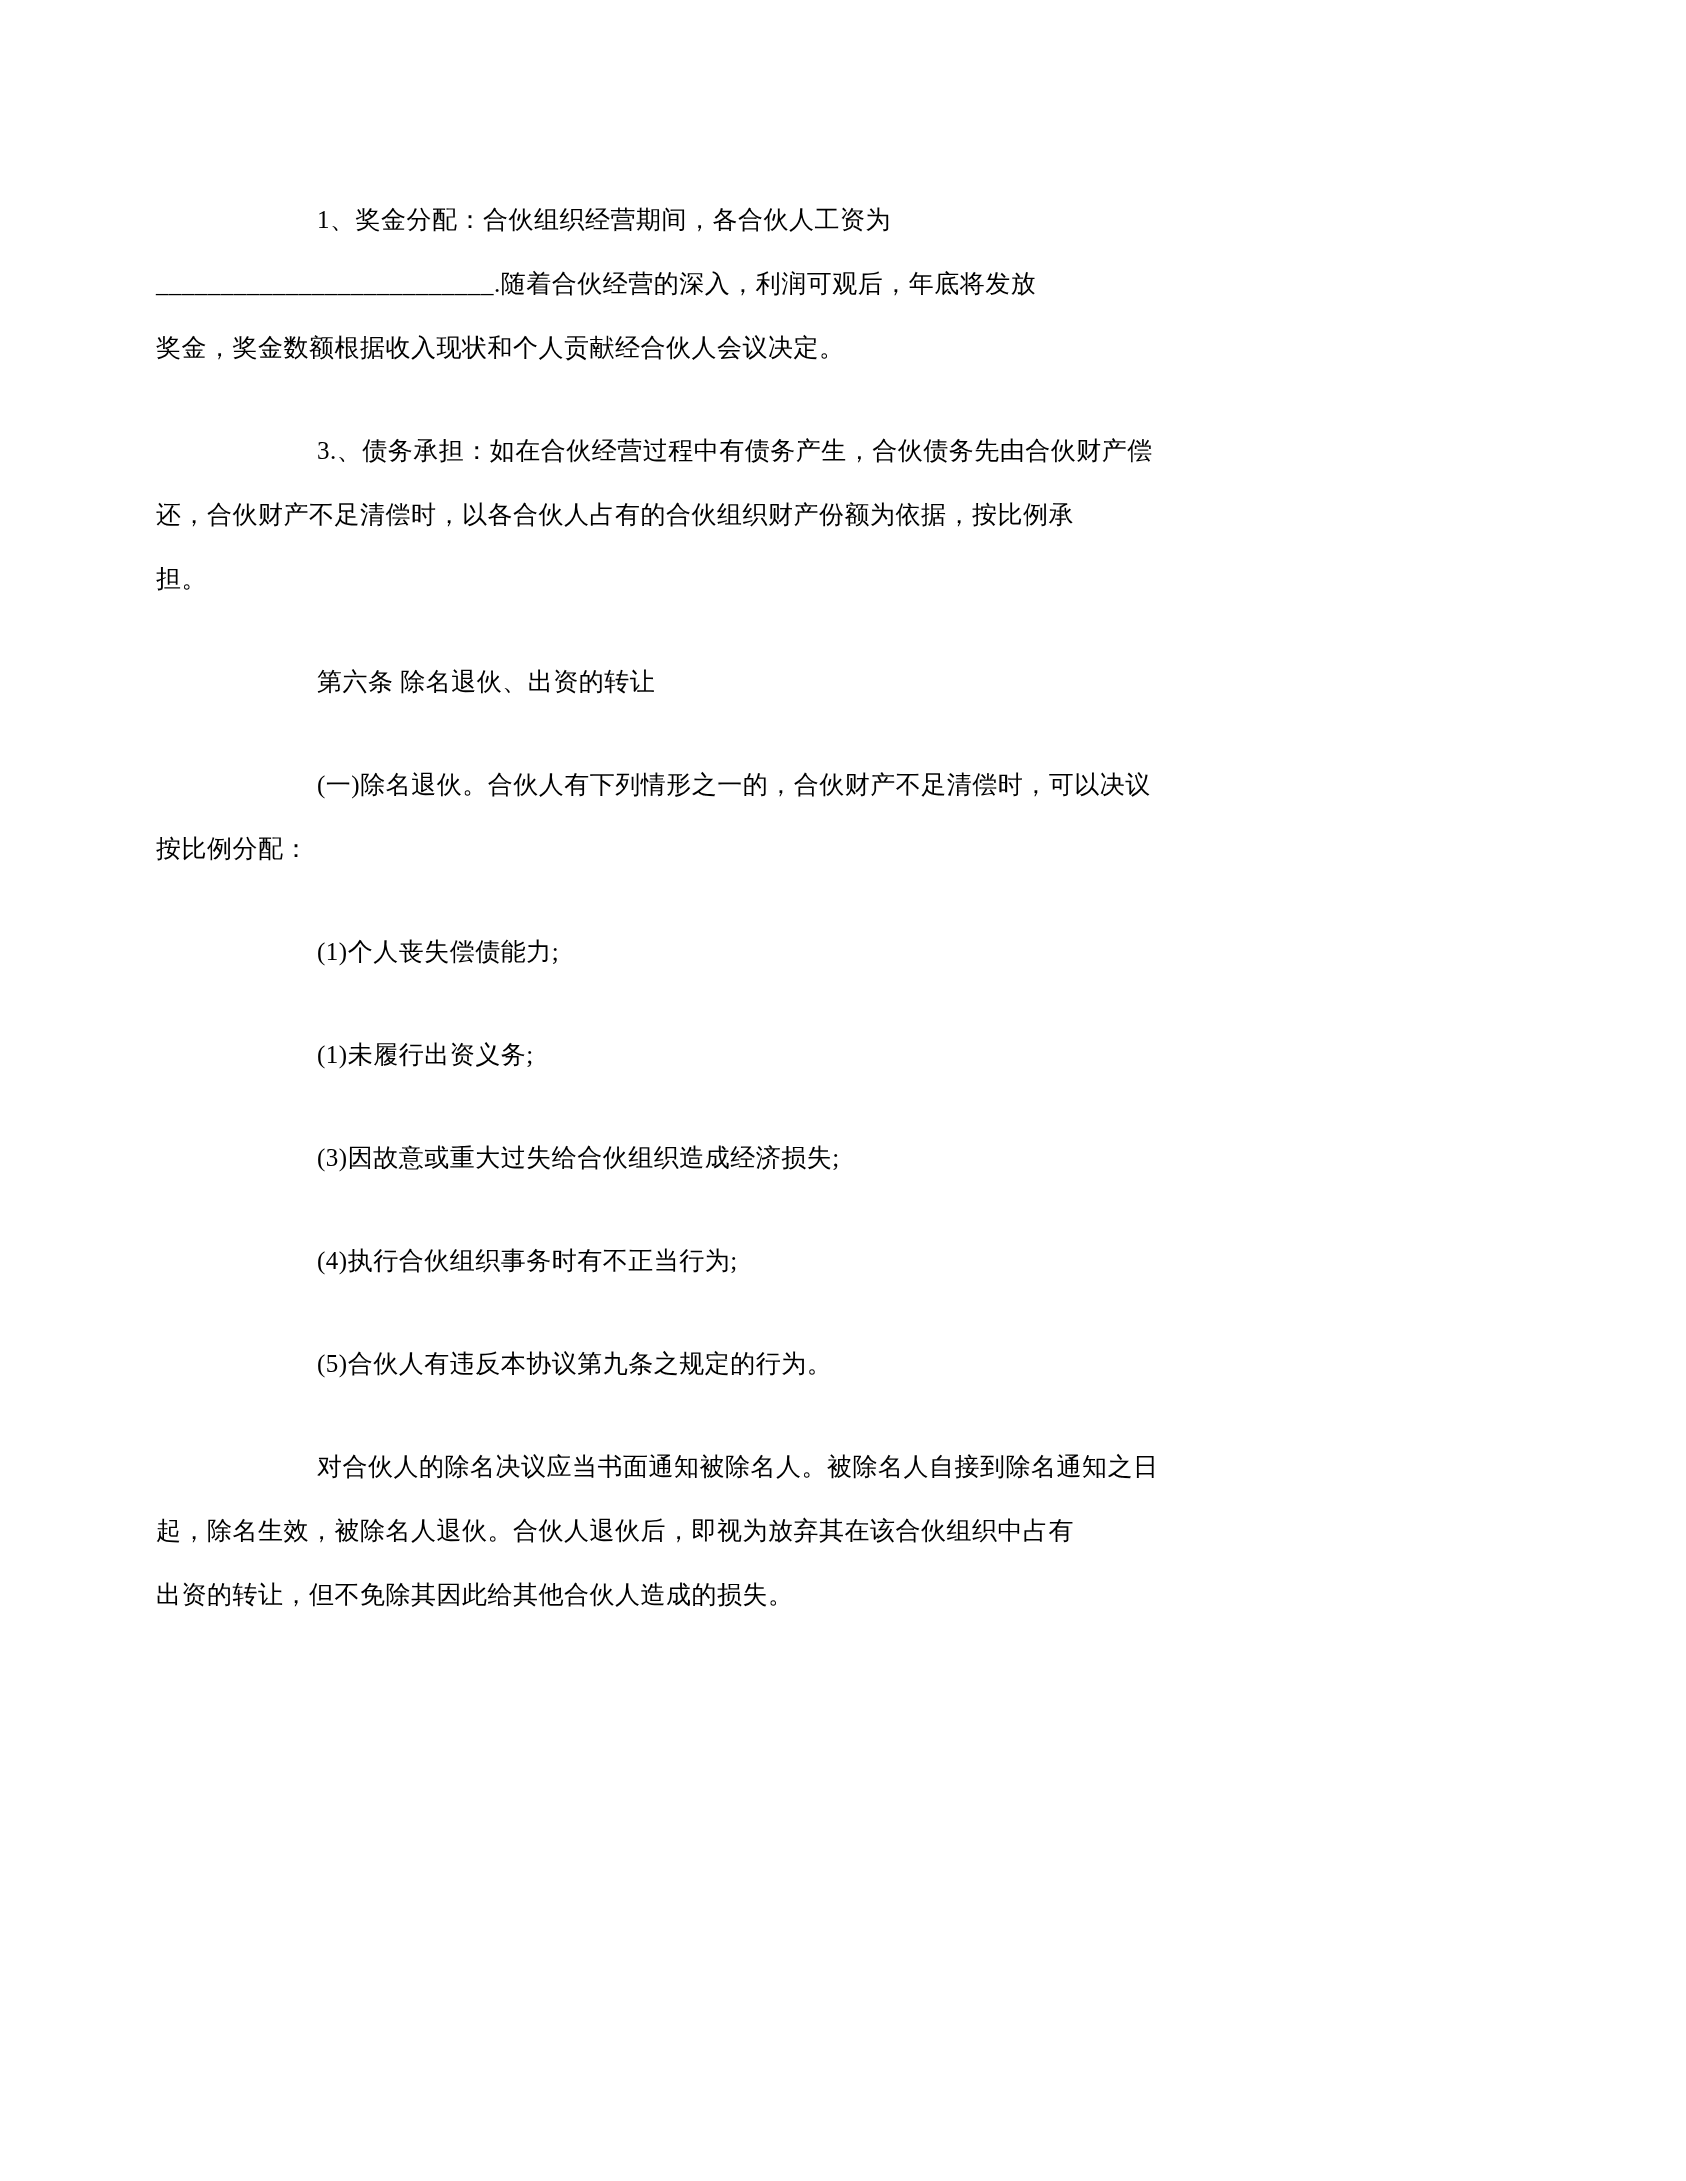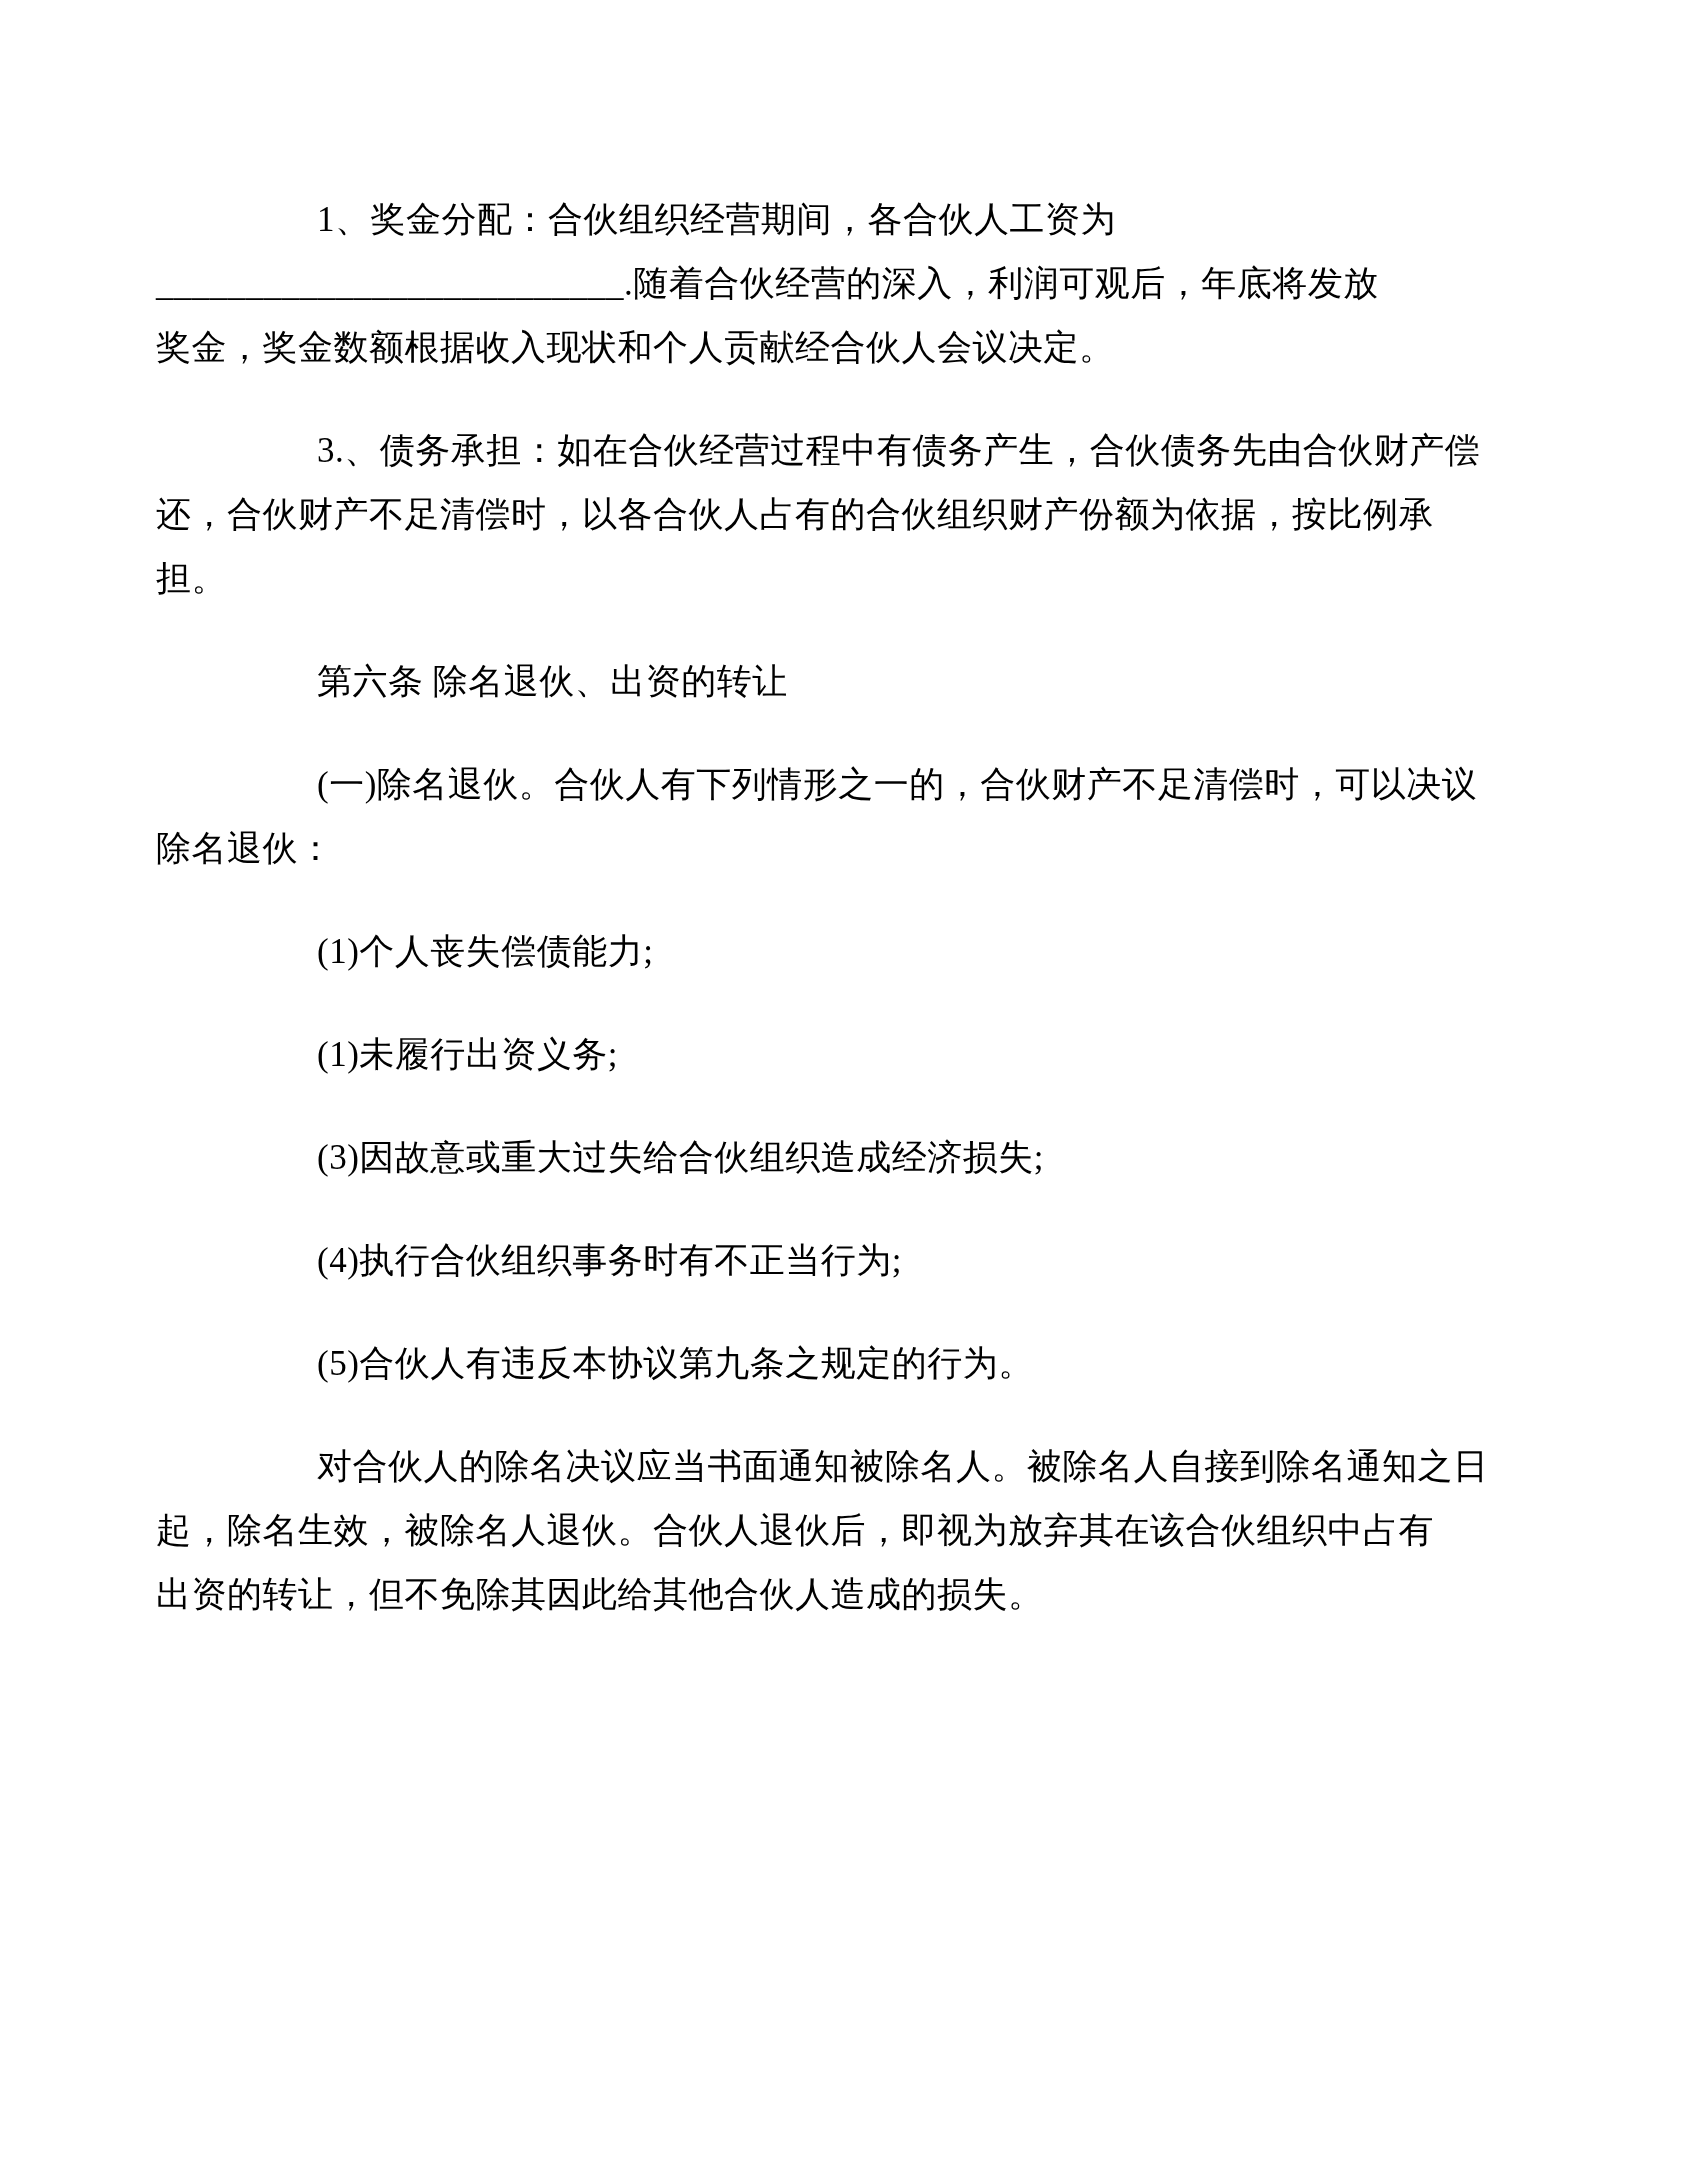--- a/index.html
+++ b/index.html
@@ -9,21 +9,21 @@
   }
   .page {
     position: relative;
     width: 1686px;
     height: 2182px;
     background: #ffffff;
     box-sizing: border-box;
     padding: 188px 226px 0 156px;
     overflow: hidden;
     font-family: "Liberation Serif", "DejaVu Serif", serif;
-    font-size: 35px;
+    font-size: 25px;
     color: #000000;
   }
   .para {
     margin: 0 0 39px 0;
   }
   .line {
     height: 64px;
     line-height: 64px;
     white-space: pre;
     letter-spacing: 0.5px;
@@ -49,21 +49,21 @@
     <div class="line">还，合伙财产不足清偿时，以各合伙人占有的合伙组织财产份额为依据，按比例承</div>
     <div class="line">担。</div>
   </div>
 
   <div class="para">
     <div class="line indent">第六条 除名退伙、出资的转让</div>
   </div>
 
   <div class="para">
     <div class="line indent">(一)除名退伙。合伙人有下列情形之一的，合伙财产不足清偿时，可以决议</div>
-    <div class="line">除名退伙：</div>
+    <div class="line">按比例分配：</div>
   </div>
 
   <div class="para">
     <div class="line indent">(1)个人丧失偿债能力;</div>
   </div>
 
   <div class="para">
     <div class="line indent">(1)未履行出资义务;</div>
   </div>
 

